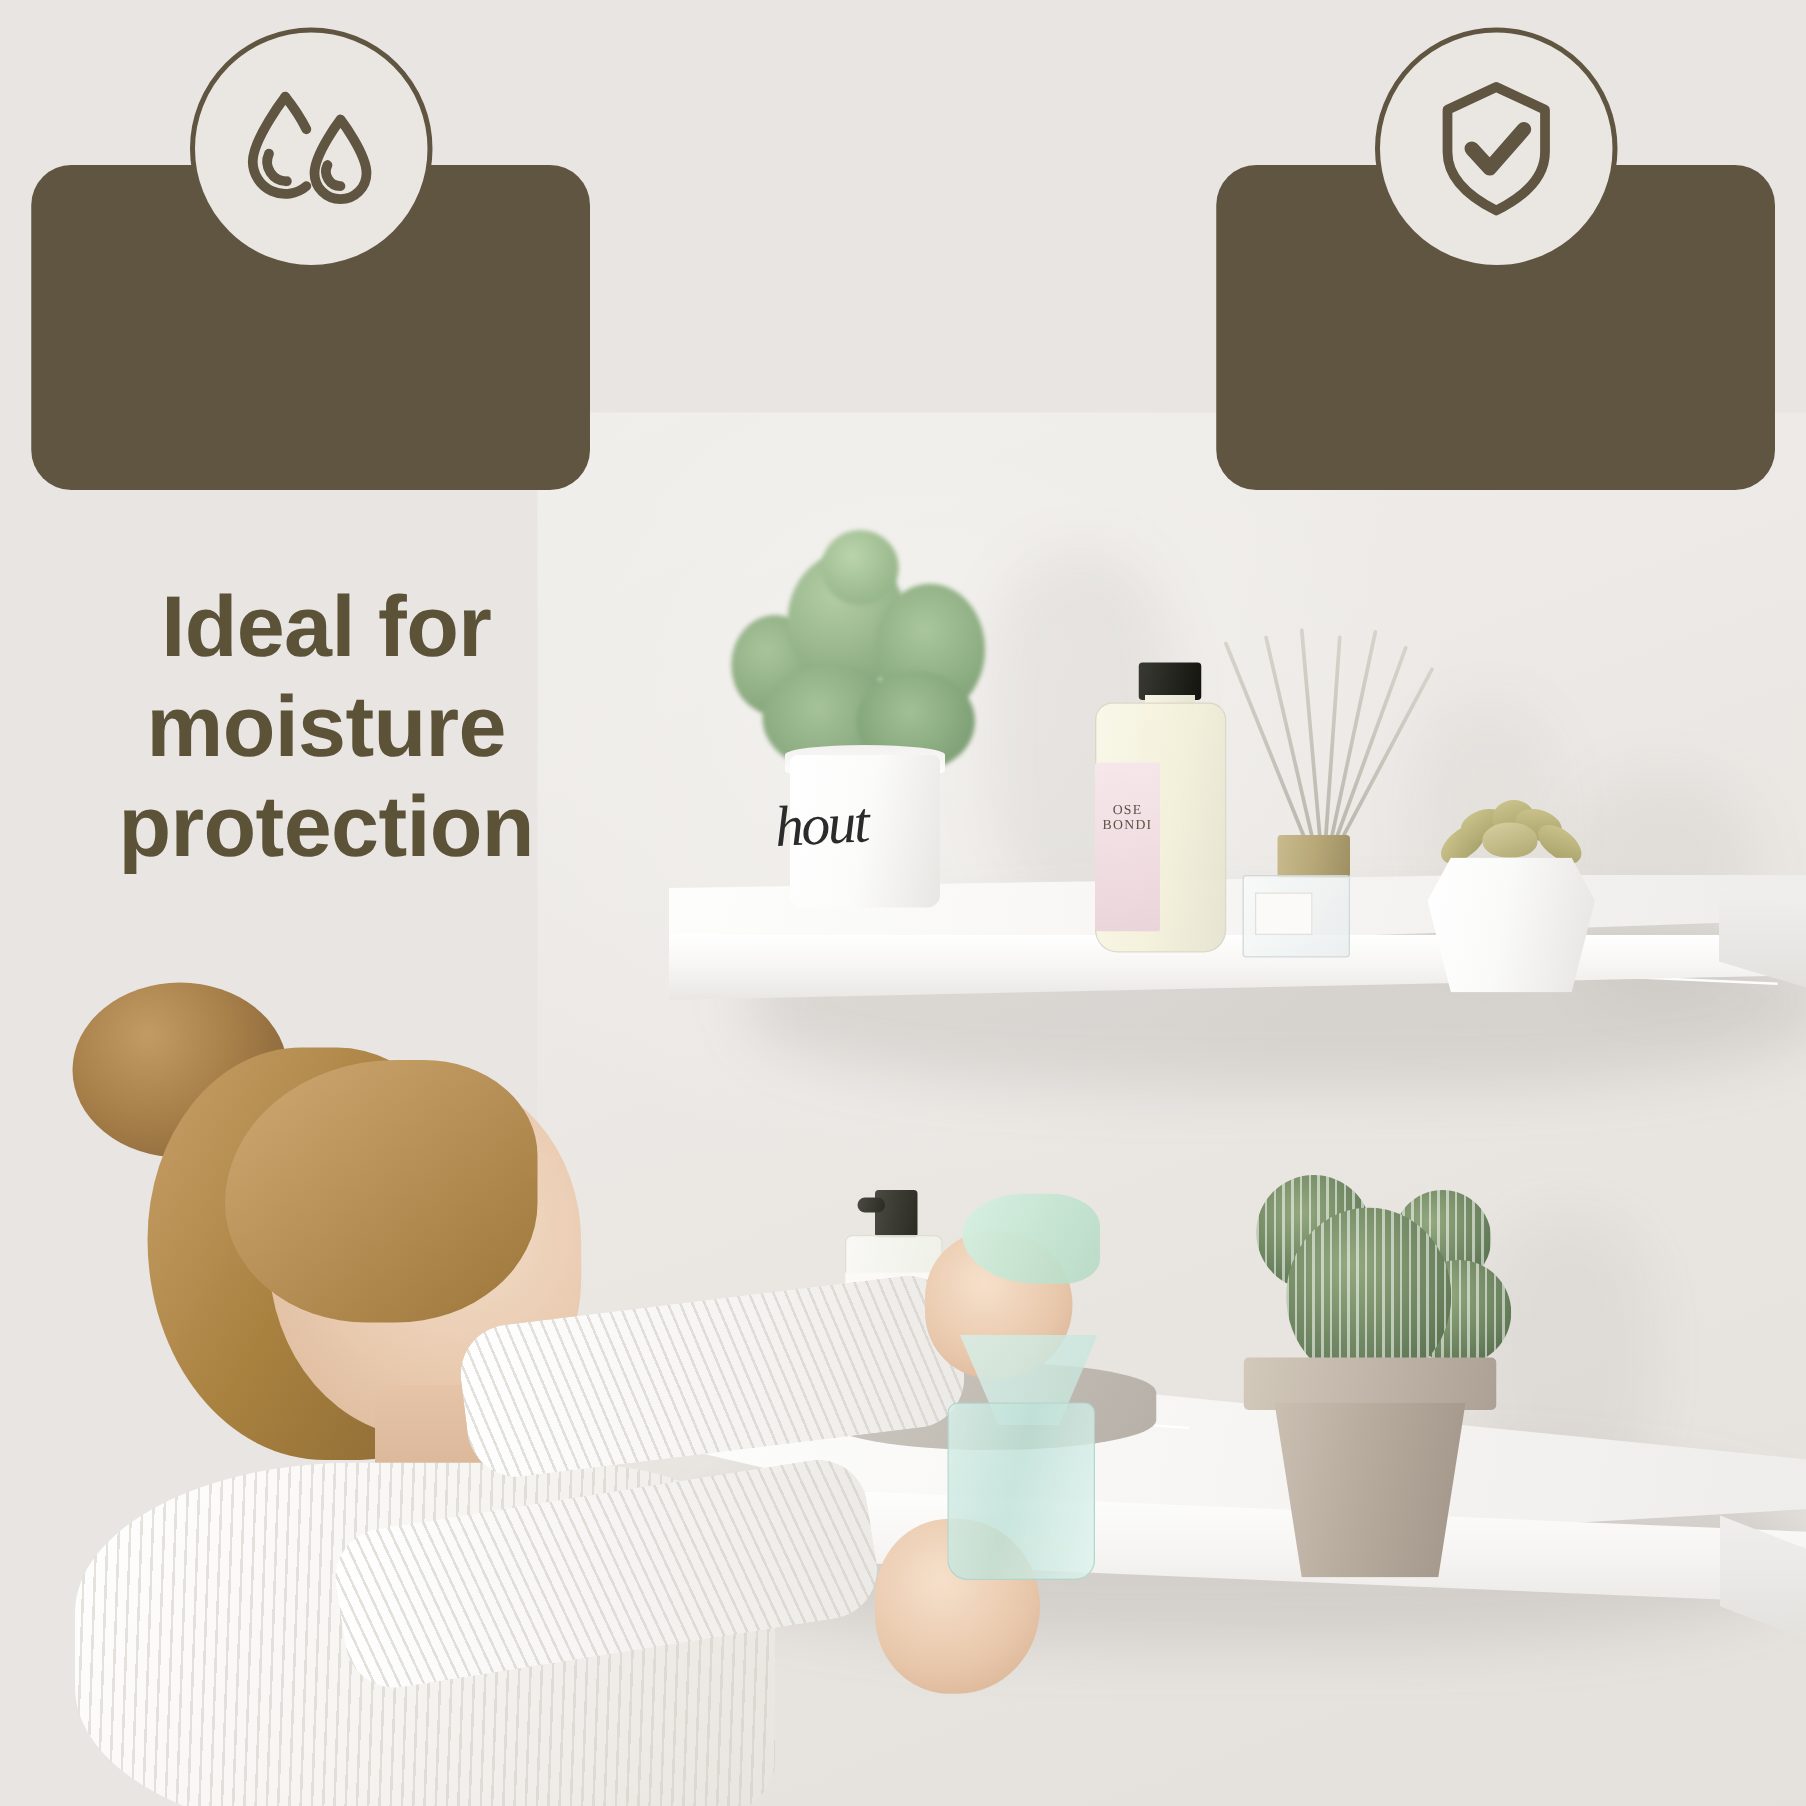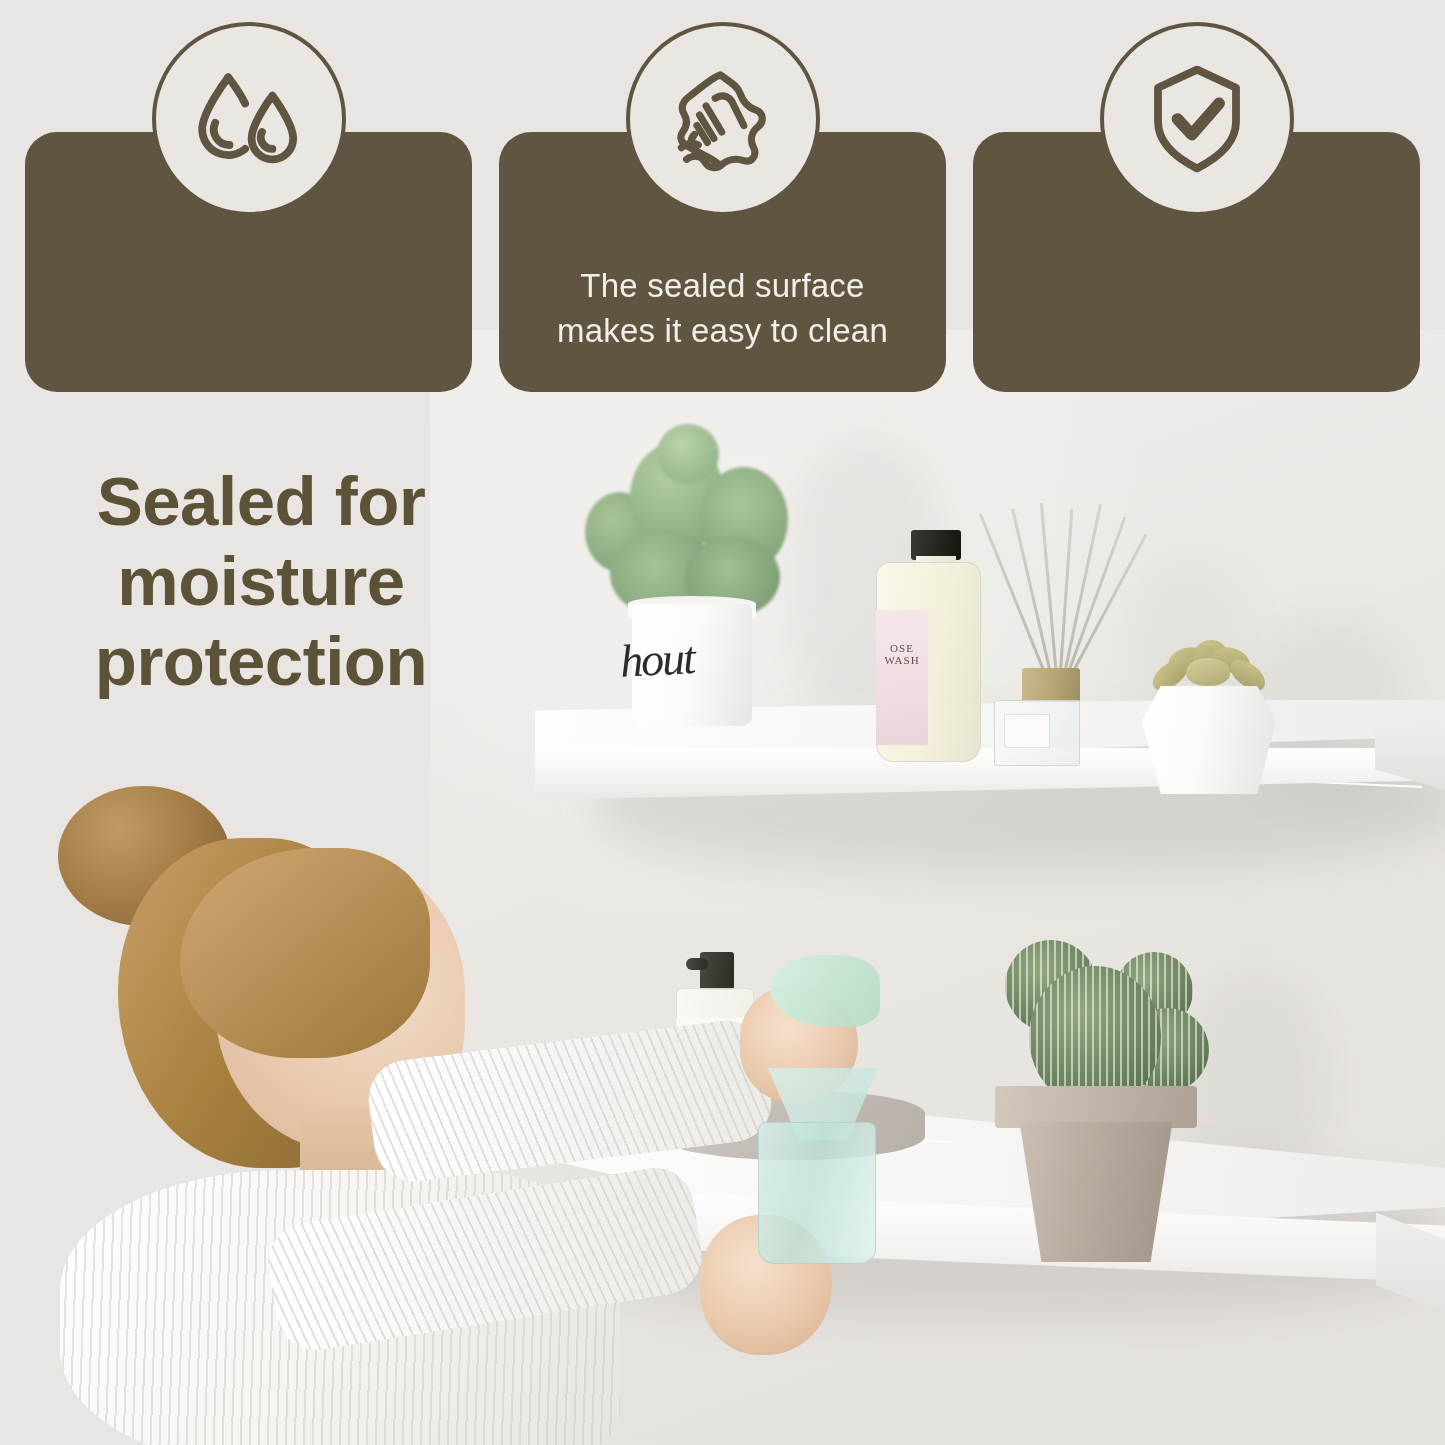--- a/index.html
+++ b/index.html
@@ -350,21 +350,21 @@
   </div>
   <div class="pot-rim" style="left:628px; top:596px; width:128px; height:28px;"></div>
   <div class="pot-white" style="left:632px; top:604px; width:120px; height:122px;"></div>
   <div class="pot-script" style="left:620px; top:632px; width:110px;">hout</div>
 
   <div class="bottle-cap" style="left:911px; top:530px; width:50px; height:30px;"></div>
   <div class="bottle-neck" style="left:916px; top:556px; width:40px; height:20px;"></div>
   <div class="bottle-body" style="left:876px; top:562px; width:105px; height:200px;"></div>
   <div class="bottle-label" style="left:876px; top:610px; width:52px; height:135px; padding-top:32px;">
     <span>OSE</span>
-    <span>WASH</span>
+    <span>BONDI</span>
   </div>
 
   <div style="position:absolute; left:1000px; top:500px; width:110px; height:200px;">
     <div class="reed" style="left:48px; top:0;   height:185px; transform:rotate(-22deg);"></div>
     <div class="reed" style="left:52px; top:4px; height:182px; transform:rotate(-13deg);"></div>
     <div class="reed" style="left:56px; top:2px; height:186px; transform:rotate(-5deg);"></div>
     <div class="reed" style="left:58px; top:8px; height:178px; transform:rotate(4deg);"></div>
     <div class="reed" style="left:60px; top:0;   height:188px; transform:rotate(12deg);"></div>
     <div class="reed" style="left:62px; top:6px; height:180px; transform:rotate(20deg);"></div>
     <div class="reed" style="left:64px; top:14px;height:172px; transform:rotate(28deg);"></div>
@@ -438,47 +438,28 @@
       <svg viewBox="0 0 100 100" fill="none" stroke="#5f5540" stroke-width="6" stroke-linecap="round" stroke-linejoin="round">
         <path d="M34 18 C34 18 14 44 14 58 a20 20 0 0 0 33 15"></path>
         <path d="M34 18 C34 18 42 28 47 38"></path>
         <path d="M24 53 a12 12 0 0 0 11 17"></path>
         <path d="M68 32 C68 32 52 53 52 65 a16 16 0 0 0 32 0 C84 53 68 32 68 32 Z"></path>
         <path d="M60 60 a9 9 0 0 0 8 13"></path>
       </svg>
     </div>
   </div>
 
-  <div class="badge badge--2">
-    <div class="badge-body"></div>
-    <div class="badge-icon-circle">
-      <svg viewBox="0 0 100 100" fill="none" stroke="#5f5540" stroke-width="5.5" stroke-linecap="round" stroke-linejoin="round">
-        <path d="M48 16 C40 19 33 26 25 32 c-6 4 -8 9 -5 14 c3 5 2 10 -1 14 c-3 4 -1 9 4 11 c6 3 10 7 13 12
-                 c3 5 9 6 13 2 c5 -4 11 -5 17 -3 c6 2 10 -4 8 -9 C70 66 72 60 77 56 c5 -4 4 -11 -2 -13
-                 C69 41 65 36 63 30 c-2 -6 -9 -9 -15 -14 Z"></path>
-        <path d="M44 34 c6 -4 12 -1 14 5 l8 16"></path>
-        <path d="M37 40 l12 20"></path>
-        <path d="M32 47 l11 18"></path>
-        <path d="M30 55 l8 13"></path>
-        <path d="M28 62 c-4 4 -3 10 2 13 c6 3 13 6 18 11"></path>
-        <path d="M18 72 c4 -3 9 -4 13 -2"></path>
-        <path d="M22 81 c4 -3 9 -3 13 0"></path>
-      </svg>
-    </div>
-    <div class="badge-text">The sealed surface
-makes it easy to clean</div>
-  </div>
 
   <div class="badge badge--3">
     <div class="badge-body"></div>
     <div class="badge-icon-circle">
       <svg viewBox="0 0 100 100" fill="none" stroke="#5f5540" stroke-width="6" stroke-linecap="round" stroke-linejoin="round">
         <path d="M50 12 L80 26 v26 c0 18 -16 29 -30 36 C36 81 20 70 20 52 V26 Z"></path>
         <path d="M35 50 L46 62 L67 38" stroke-width="9"></path>
       </svg>
     </div>
   </div>
 
 </div>
 
-<div class="headline">Sealed for
+<div class="headline">Ideal for
 moisture
 protection</div>
 
 </body></html>

